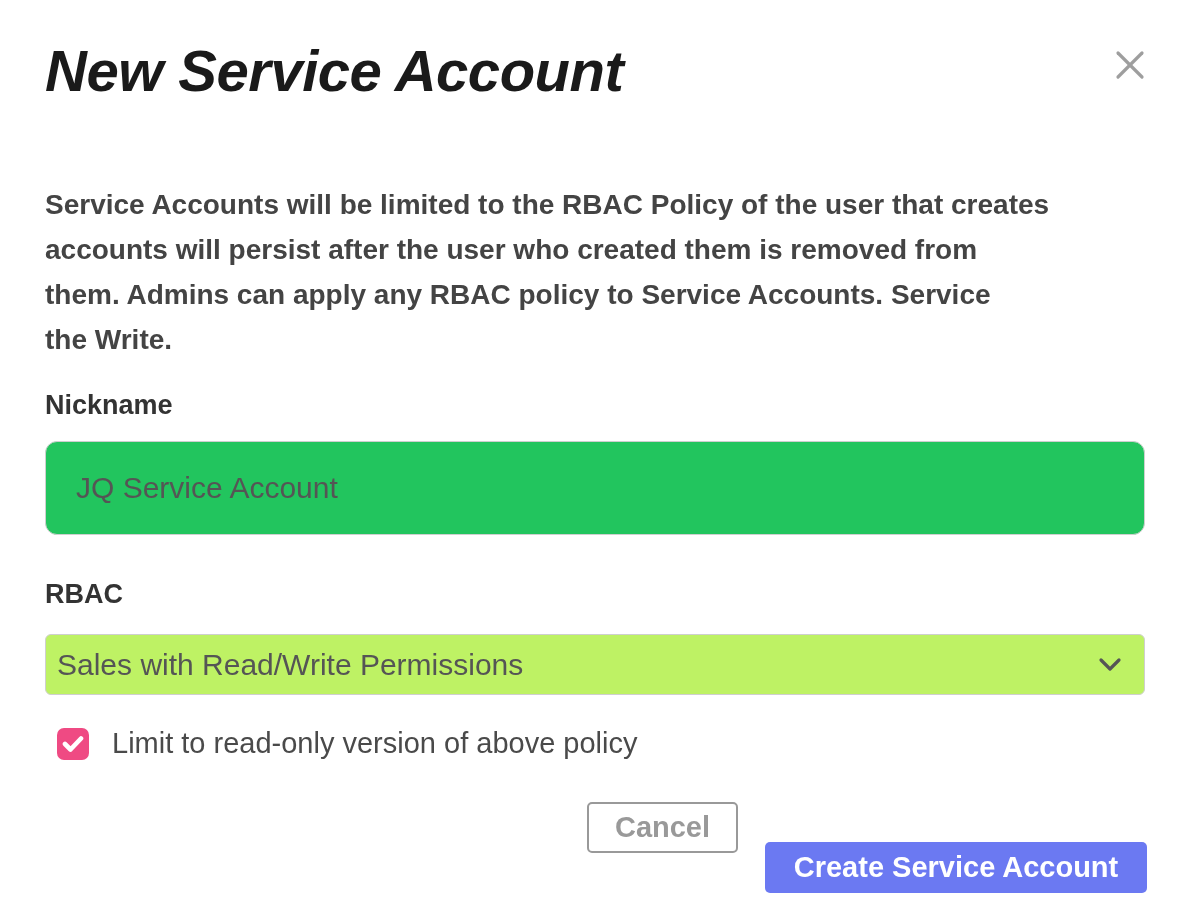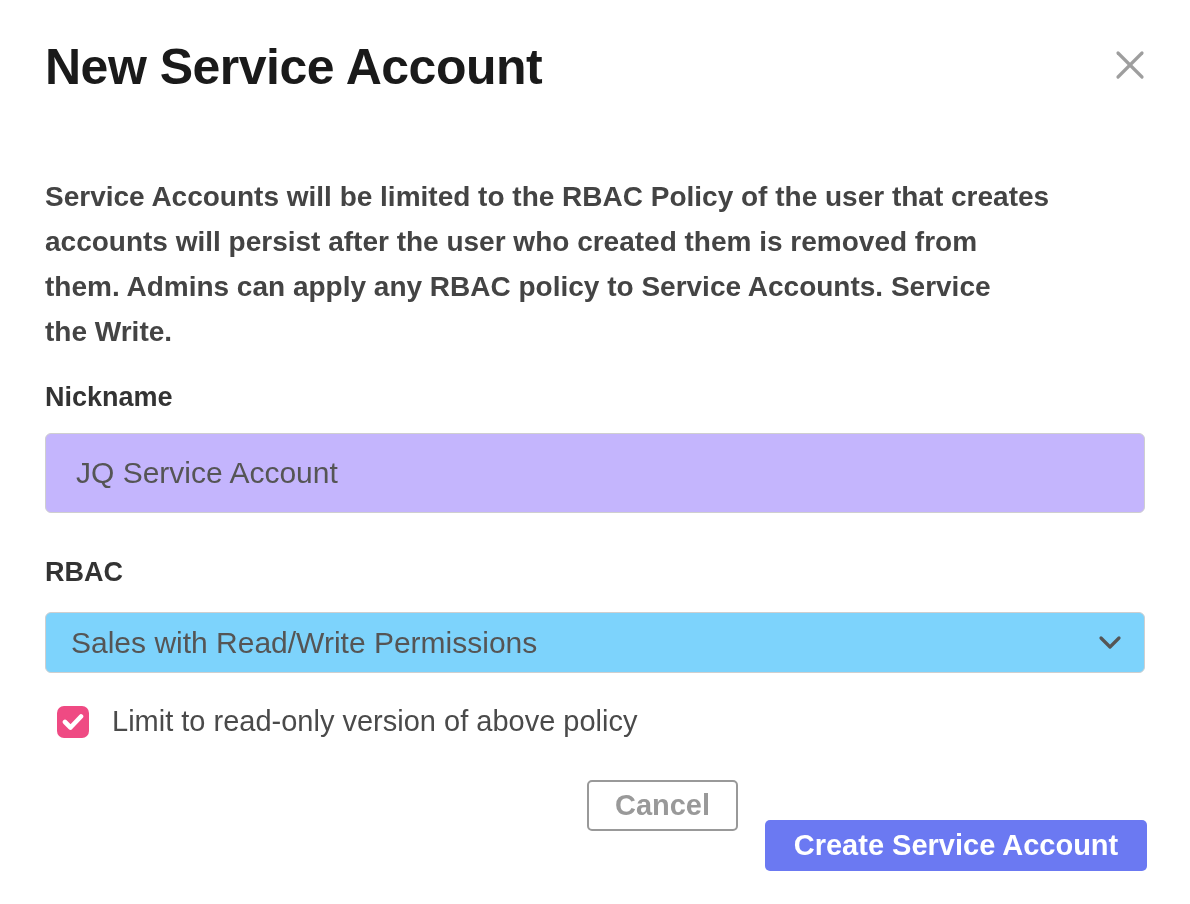--- a/index.html
+++ b/index.html
@@ -14,25 +14,26 @@
     width: 1190px; height: 904px; overflow: hidden;
     font-family: "Liberation Sans", sans-serif;
   }
   .modal {
     position: relative;
     width: 1190px; height: 904px;
     background: #ffffff;
     padding: 42px 45px 0 45px;
   }
   .modal-title {
-    font-size: 50px;
+    font-size: 58px;
     font-weight: 700;
     color: #1a1a1a;
     letter-spacing: -0.5px;
     line-height: 1.0;
+    font-style: italic;
   }
   .close-btn {
     position: absolute;
     top: 50px; right: 45px;
     width: 30px; height: 30px;
     background: none; border: none;
     cursor: pointer;
     padding: 0;
   }
   .description {
@@ -45,42 +46,42 @@
   .description div { white-space: nowrap; }
   .field-label {
     margin-top: 28px;
     font-size: 27px;
     font-weight: 700;
     color: #333333;
   }
   .text-input {
     display: block;
     margin-top: 20px;
-    width: 1100px; height: 80px;
+    width: 1100px; height: 94px;
     border: 1.5px solid var(--border_gray);
-    border-radius: 6px;
+    border-radius: 12px;
     padding: 0 30px;
     font-size: 30px;
     color: #555555;
     font-family: "Liberation Sans", sans-serif;
     outline: none;
-    background: #c4b5fd;
+    background: #22c55e;
   }
   .field-label.rbac { margin-top: 44px; }
   .select-box {
     margin-top: 24px;
     width: 1100px; height: 61px;
     border: 1.5px solid var(--border_gray);
     border-radius: 6px;
     display: flex;
     align-items: center;
     justify-content: space-between;
-    padding: 0 22px 0 25px;
+    padding: 0 22px 0 11px;
     cursor: pointer;
-    background: #7dd3fc;
+    background: #bef264;
   }
   .select-value {
     font-size: 30px;
     color: #555555;
   }
   .checkbox-row {
     margin-top: 32px;
     margin-left: 12px;
     display: flex;
     align-items: center;

